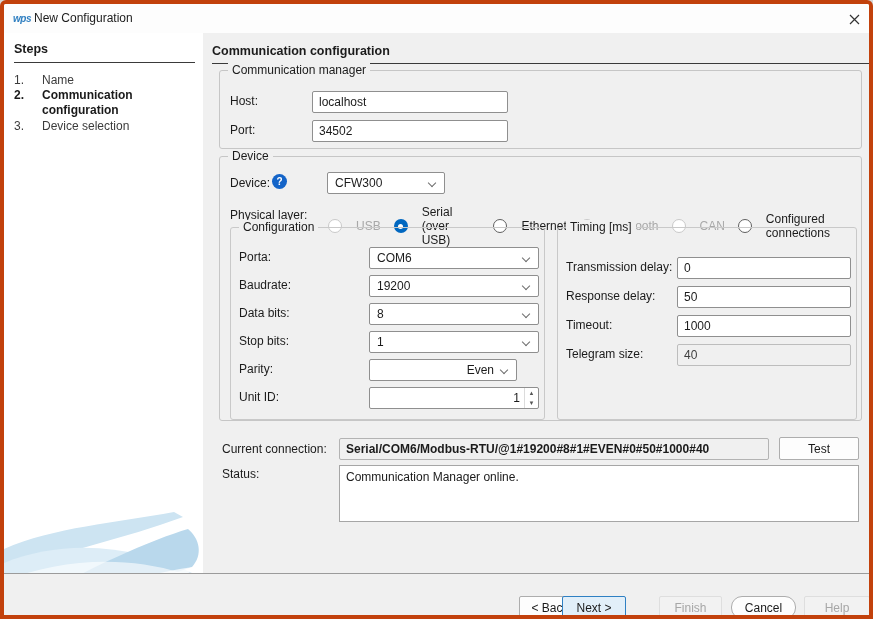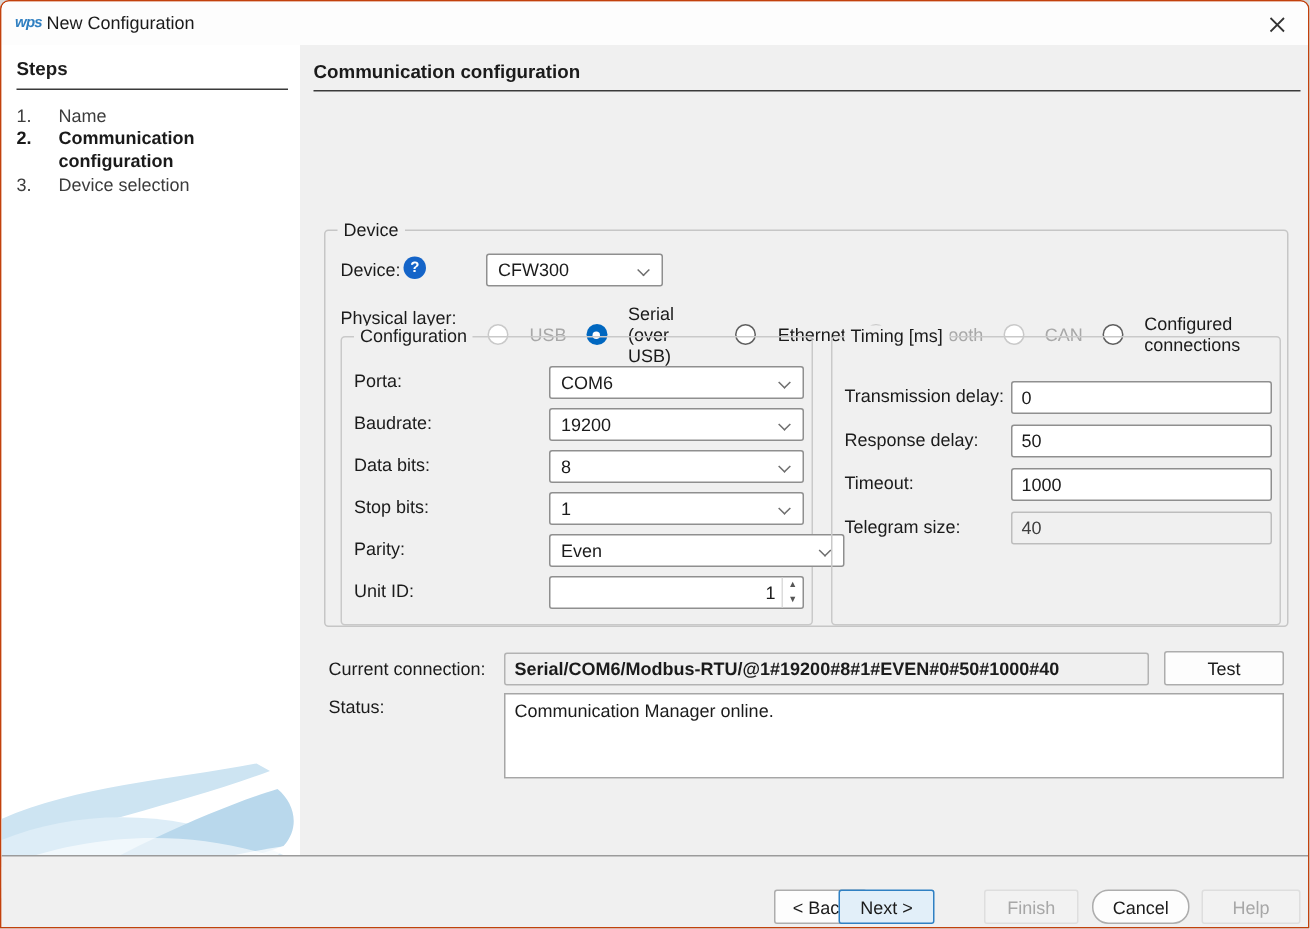--- a/index.html
+++ b/index.html
@@ -1,20 +1,20 @@
 <!DOCTYPE html>
 <html><head>
 <meta charset="utf-8">
 <style>
   * { margin:0; padding:0; box-sizing:border-box; }
   html,body { background:#d8d8d8; }
   body { font-family:"Liberation Sans", sans-serif; }
   .window {
     position:relative; width:873px; height:619px; background:#fff;
-    border:1px solid #c2410c; border-radius:6px 6px 0 0; overflow:hidden;
+    border:4px solid #c2410c; border-radius:6px 6px 0 0; overflow:hidden;
   }
   
   .titlebar { position:absolute; left:0; top:0; width:873px; height:29px; background:#fdfdfd; }
   .logo { position:absolute; left:9px; top:9px; font-style:italic; font-weight:bold; font-size:10px; color:#2f7fc1; letter-spacing:-0.5px; }
   .wtitle { position:absolute; left:30px; top:7px; font-size:12px; color:#1b1b1b; }
   .closebtn { position:absolute; left:836px; top:4px; width:28px; height:22px; display:flex; align-items:center; justify-content:center; cursor:pointer; }
   
   .sidebar { position:absolute; left:0; top:29px; width:199px; height:540px; background:#ffffff; }
   .mainbg  { position:absolute; left:199px; top:29px; width:674px; height:540px; background:#f0f0f0; }
   
@@ -94,20 +94,27 @@
     <span class="num">2.</span>
     <span class="slabel">Communication configuration</span>
   </div>
   <div class="step" style="top:115px;">
     <span class="num">3.</span>
     <span class="slabel">Device selection</span>
   </div>
 
   <div class="main-head">Communication configuration</div>
 
+  <div class="group" style="left:215px; top:66px; width:643px; height:79px;">
+    <span class="legend">Communication manager</span>
+    <span class="lbl" style="left:10px; top:23px;">Host:</span>
+    <input class="tf" style="left: 92px; top: 20px; width: 196px;" value="localhost">
+    <span class="lbl" style="left:10px; top:52px;">Port:</span>
+    <input class="tf" style="left: 92px; top: 49px; width: 196px;" value="34502">
+  </div>
 
   <div class="group" style="left:215px; top:152px; width:643px; height:265px;">
     <span class="legend">Device</span>
 
     <span class="lbl" style="left:10px; top:19px;">Device:</span>
     <span class="help" style="left:52px; top:17px;">?</span>
     <div class="combo" style="left:107px; top:15px; width:118px;">
       <span>CFW300</span>
       <span class="chev"></span>
     </div>
@@ -161,21 +168,21 @@
           <span class="chev"></span>
       </div>
 
       <span class="lbl" style="left:8px; top:106px;">Stop bits:</span>
       <div class="combo" style="left:138px; top:103px; width:170px;">
         <span>1</span>
           <span class="chev"></span>
       </div>
 
       <span class="lbl" style="left:8px; top:134px;">Parity:</span>
-      <div class="combo" style="left:138px; top:131px; width:197px;">
+      <div class="combo" style="left:138px; top:131px; width:148px;justify-content:flex-end;">
         <span>Even</span>
           <span class="chev"></span>
       </div>
 
       <span class="lbl" style="left:8px; top:162px;">Unit ID:</span>
       <div class="spinbox" style="left:138px; top:159px; width:170px;">
         <input class="spin-input" value="1" style="">
         <div class="spin-btns">
           <div>▲</div>
           <div>▼</div>

